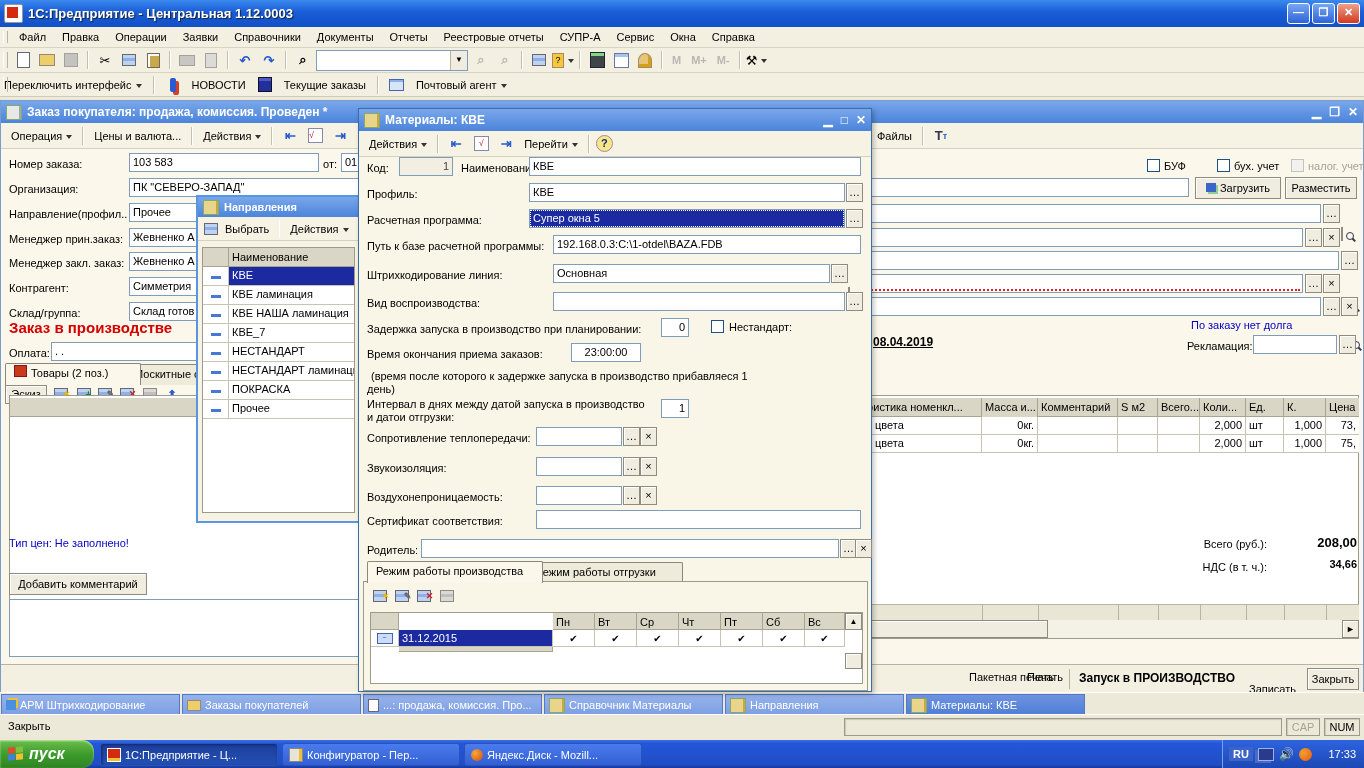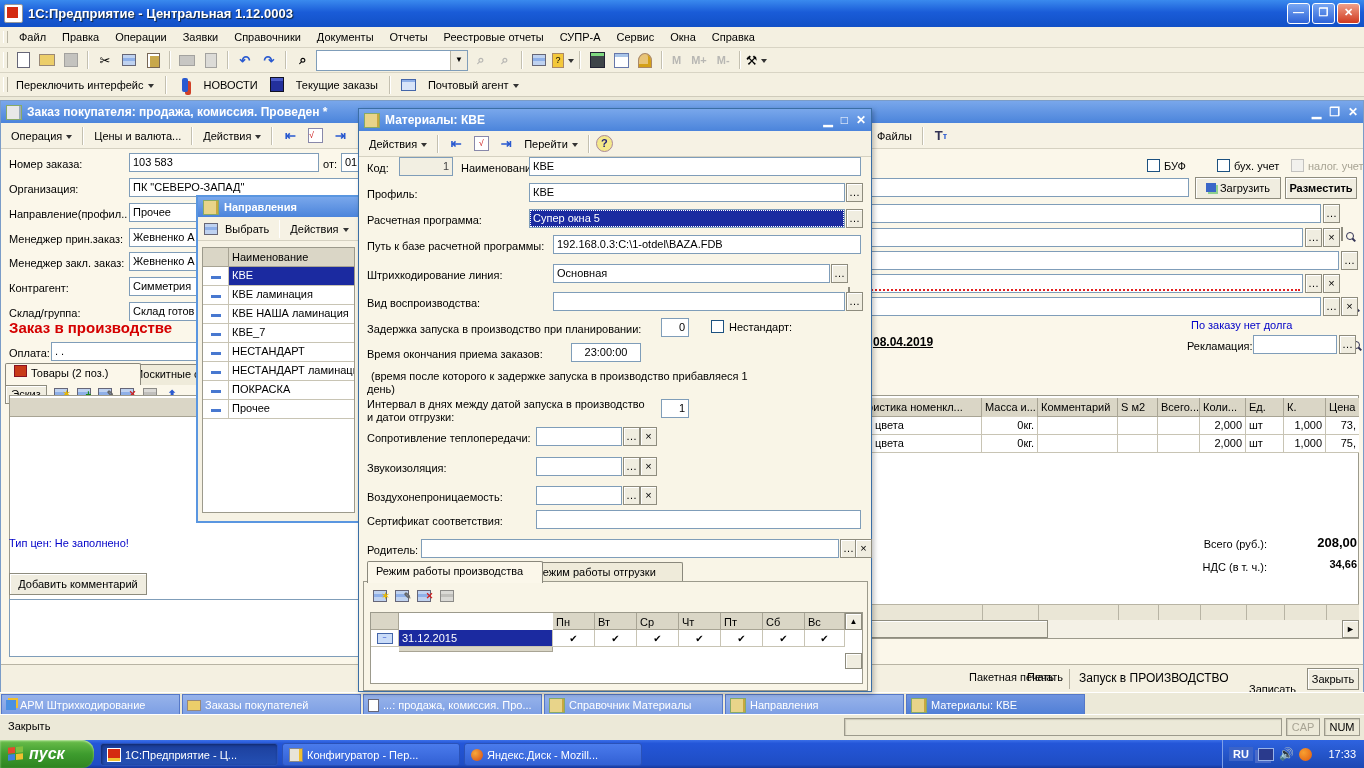--- a/index.html
+++ b/index.html
@@ -9,21 +9,21 @@
   .app-titlebar{left:0;top:0;width:1364px;height:27px;background:linear-gradient(180deg,#3A8AEE 0%,#1A5CD8 45%,#1150C6 100%);color:#fff;display:flex;align-items:center;padding:0 4px;gap:5px;}
   .app-title{font-weight:bold;font-size:13px;text-shadow:1px 1px 1px #123;white-space:nowrap;}
   .appico{width:17px;height:17px;background:#fff;border:1px solid #999;border-radius:2px;position:relative;}
   .appico::after{content:"";position:absolute;left:2px;top:2px;width:11px;height:11px;background:#D42A10;}
   .winbtn{width:21px;height:19px;border:1px solid #fff;border-radius:3px;background:linear-gradient(180deg,#78A6F2,#2E64D8);color:#fff;font-size:11px;line-height:17px;text-align:center;font-weight:bold;}
   .winbtn.close{background:linear-gradient(180deg,#F0A088,#D03A20);}
   .menubar{left:0;top:27px;width:1364px;height:21px;background:#F4F0E1;border-bottom:1px solid #D8D4C4;display:flex;align-items:center;gap:2px;padding-left:12px;}
   .menuitem{padding:2px 7px;white-space:nowrap;}
   .grip{position:absolute;left:3px;top:4px;bottom:4px;width:3px;border-left:1px solid #fff;border-right:1px solid #B8B4A4;}
   .toolbar1{left:0;top:48px;width:1364px;height:25px;background:#F4F0E1;border-bottom:1px solid #D8D4C4;display:flex;align-items:center;gap:2px;padding-left:12px;}
-  .toolbar2{left:0;top:73px;width:1364px;height:24px;background:#F4F0E1;border-bottom:1px solid #CFCBBB;display:flex;align-items:center;gap:4px;padding-left:12px;}
+  .toolbar2{left:0;top:73px;width:1364px;height:24px;background:#F4F0E1;border-bottom:1px solid #CFCBBB;display:flex;align-items:center;gap:4px;}
   .ticon{width:22px;height:20px;display:flex;align-items:center;justify-content:center;font-size:13px;}
   .vsep{width:1px;height:18px;background:#C4C0B0;border-right:1px solid #fff;margin:0 3px;}
   .drop::after{content:"";display:inline-block;margin-left:4px;border:3px solid transparent;border-top:4px solid #333;transform:translateY(2px);}
   .dis{color:#A8A494;filter:grayscale(1);opacity:.75;}
   .tbtext{padding:2px 4px;white-space:nowrap;}
   
   .lbl{white-space:nowrap;line-height:18px;}
   .inp{background:#fff;border:1px solid #7F9DB9;height:19px;line-height:17px;padding:0 3px;white-space:nowrap;overflow:hidden;}
   .inp.gray{background:#F2EFE2;color:#444;text-align:right;}
   .sb{width:17px;height:19px;background:#F0EDE0;border:1px solid #8E8C7E;box-shadow:inset 1px 1px 0 #fff;text-align:center;line-height:16px;font-size:11px;}
@@ -269,21 +269,21 @@
     <span class="abs lbl" style="left:1163px;top:56px;">БУФ</span>
     <span class="abs ck" style="left:1216px;top:58px;"></span>
     <span class="abs lbl" style="left:1233px;top:56px;">бух. учет</span>
     <span class="abs ck dis" style="left:1290px;top:58px;"></span>
     <span class="abs lbl" style="left:1307px;top:56px;color:#A8A494;">налог. учет</span>
 
     <div class="abs inp" style="left:848px;top:77px;width:340px;"></div>
     <div class="abs btn3" style="left:1194px;top:76px;width:86px;height:22px;line-height:20px;">
       <span style="display:inline-block;width:10px;height:9px;background:#3A66C8;box-shadow:2px 2px 0 #8FD08F;margin-right:4px;"></span><span>Загрузить</span>
     </div>
-    <div class="abs btn3" style="left:1284px;top:76px;width:72px;height:22px;line-height:20px;font-weight:bold;">Разместить</div>
+    <div class="abs btn3" style="left:1284px;top:76px;width:72px;height:22px;line-height:20px;">Разместить</div>
 
     
     <div class="abs inp" style="left:848px;top:103px;width:472px;"></div>
     <span class="abs sb" style="left:1322px;top:103px;">…</span>
     <span class="abs sb mag" style="left:1340px;top:103px;"></span>
 
     <div class="abs inp" style="left:848px;top:127px;width:454px;"></div>
     <span class="abs sb" style="left:1304px;top:127px;">…</span>
     <span class="abs sb" style="left:1322px;top:127px;">×</span>
     <span class="abs sb mag" style="left:1340px;top:127px;"></span>
@@ -370,21 +370,21 @@
     <div class="abs lbl" style="left:1186px;top:434px;width:80px;text-align:right;">Всего (руб.):</div>
     <div class="abs" style="left:1266px;top:434px;width:90px;text-align:right;font-weight:bold;font-size:13px;">208,00</div>
     <div class="abs lbl" style="left:1186px;top:457px;width:80px;text-align:right;">НДС (в т. ч.):</div>
     <div class="abs" style="left:1266px;top:457px;width:90px;text-align:right;font-weight:bold;font-size:11px;">34,66</div>
 
     
     <div class="abs" style="left:0;top:563px;width:1362px;height:28px;border-top:1px solid #B8B4A4;background:#F4F0E1;">
       <span class="abs" style="left:932px;top:6px;padding-left:36px;">Пакетная печать</span>
       <span class="abs" style="left:1026px;top:6px;">Печать</span>
       <span class="abs" style="left:1068px;top:4px;width:1px;height:20px;background:#B8B4A4;"></span>
-      <span class="abs" style="left:1078px;top:6px;font-weight:normal;font-size:12px;">Запуск в ПРОИЗВОДСТВО</span>
+      <span class="abs" style="left:1078px;top:6px;font-weight:bold;font-size:12px;">Запуск в ПРОИЗВОДСТВО</span>
       <span class="abs" style="left:1248px;top:6px;margin-top:12px;">Записать</span>
       <span class="abs btn3" style="left:1306px;top:3px;width:52px;height:22px;line-height:20px;">Закрыть</span>
     </div>
   </div>
 
   <div class="abs" style="left:196px;top:195px;width:164px;height:328px;background:#F6F2E4;border:2px solid #5A96E0;z-index:2;">
     <div class="titlebar-mdi" style="height:20px;font-size:11px;">
       <span class="mdico"></span>
       <span>Направления</span>
     </div>

